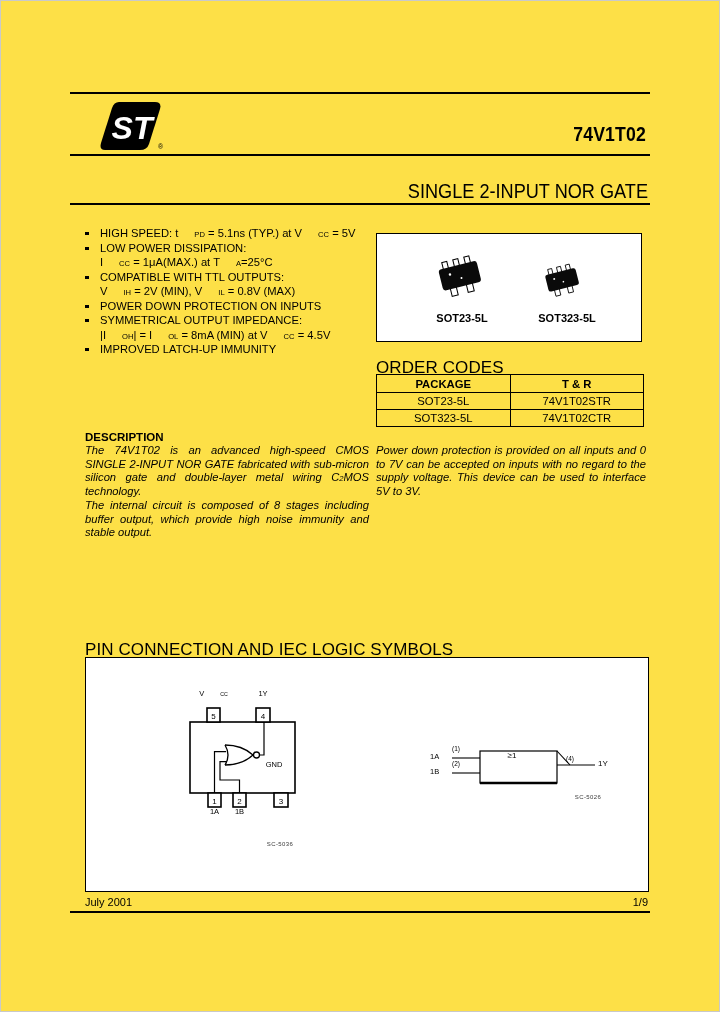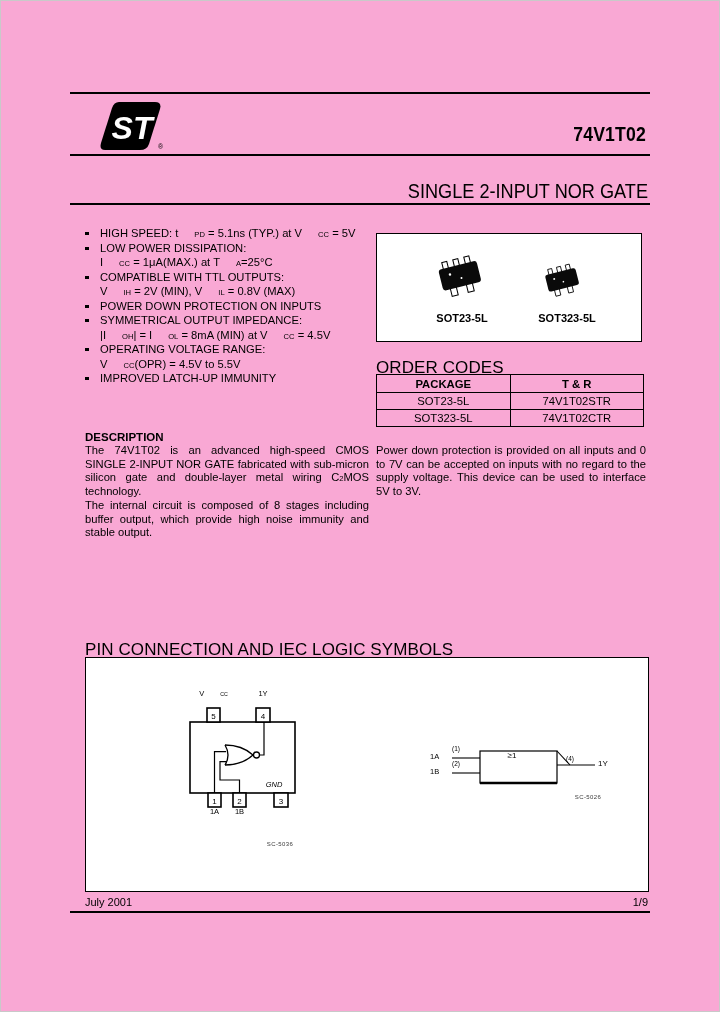--- a/index.html
+++ b/index.html
@@ -1,25 +1,25 @@
 <!DOCTYPE html>
 <html><head>
 <meta charset="utf-8">
 <style>
   html,body{margin:0;padding:0;background:#fff;}
   #page{
-    position:relative;width:720px;height:1012px;background:#f9a8d4;
+    position:relative;width:720px;height:1012px;background:#fde047;
     font-family:"Liberation Sans", sans-serif;color:#000;overflow:hidden;
     box-shadow: inset 0 0 0 1px #c9c9c9;
   }
   .abs{position:absolute;}
   .rule{background:#000;}
   .right{text-align:right;}
   .center{text-align:center;}
-  .just{text-align:justify;text-align-last:left;}
+  .just{text-align:justify;text-align-last:left;font-style:italic;}
   sub{font-size:68%;line-height:0;vertical-align:-18%;padding-left:16px;}
   sup{font-size:68%;line-height:0;vertical-align:38%;}
 
   .part-number{font-size:21px;font-weight:bold;transform:scaleX(0.84);transform-origin:100% 50%;letter-spacing:.2px;}
   .subtitle{font-size:19.5px;transform:scaleX(0.93);transform-origin:100% 50%;}
 
   .features{width:292px;font-size:11.2px;line-height:14.55px;}
   .feature{display:flex;}
   .feature .bullet{flex:0 0 4px;width:4px;height:3px;background:#000;margin-top:6px;margin-right:11px;}
   .feature .ftext{flex:1;}
@@ -75,24 +75,20 @@
         <span class="bullet"></span>
         <span class="ftext">COMPATIBLE WITH TTL OUTPUTS:<br>V<sub>IH</sub> = 2V (MIN), V<sub>IL</sub> = 0.8V (MAX)</span>
       </div>
       <div class="feature">
         <span class="bullet"></span>
         <span class="ftext">POWER DOWN PROTECTION ON INPUTS</span>
       </div>
       <div class="feature">
         <span class="bullet"></span>
         <span class="ftext">SYMMETRICAL OUTPUT IMPEDANCE:<br>|I<sub>OH</sub>| = I<sub>OL</sub> = 8mA (MIN) at V<sub>CC</sub> = 4.5V</span>
-      </div>
-      <div class="feature">
-        <span class="bullet"></span>
-        <span class="ftext">OPERATING VOLTAGE RANGE:<br>V<sub>CC</sub>(OPR) = 4.5V to 5.5V</span>
       </div>
       <div class="feature">
         <span class="bullet"></span>
         <span class="ftext">IMPROVED LATCH-UP IMMUNITY</span>
       </div>
     </div>
 
   <div class="abs h-small" style="left:85px;top:431px;text-align:right;">DESCRIPTION</div>
   <div class="abs body-text just" style="left:85px;top:444px;width:284px;">
       <div>The 74V1T02 is an advanced high-speed CMOS SINGLE 2-INPUT NOR GATE fabricated with sub-micron silicon gate and double-layer metal wiring C<sup>2</sup>MOS technology.</div>
@@ -180,21 +176,21 @@
       <path d="M39.5,108 V66.7 H51"></path>
       <path d="M64.5,108 V95 H45 V76.7 H51.5"></path>
       <path d="M84.5,70 H89 V37"></path>
     </g>
   </svg>
 
   <div class="abs center dlabel" style="left:190px;top:690px;width:47px;">V<sub>CC</sub></div>
   <div class="abs center dlabel" style="left:242px;top:690px;width:42px;">1Y</div>
   <div class="abs center dlabel" style="left:197px;top:808px;width:35px;">1A</div>
   <div class="abs center dlabel" style="left:222px;top:808px;width:35px;">1B</div>
-  <div class="abs center dlabel" style="left:255px;top:781px;width:38px;font-style:italic;">GND</div>
+  <div class="abs center dlabel" style="left:255px;top:761px;width:38px;">GND</div>
   <div class="abs center figcode" style="left:235px;top:841px;width:90px;">SC-5036</div>
 
   <svg class="abs" style="left:425px;top:735px;" width="200" height="90" viewBox="0 0 200 90">
     <rect x="55" y="16" width="77" height="32" fill="none" stroke="#000" stroke-width="1.2"></rect>
     <line x1="55" y1="48" x2="132" y2="48" stroke="#000" stroke-width="2.6"></line>
     <line x1="27" y1="23" x2="55" y2="23" stroke="#000" stroke-width="1.1"></line>
     <line x1="27" y1="38" x2="55" y2="38" stroke="#000" stroke-width="1.1"></line>
     <line x1="132" y1="30" x2="170" y2="30" stroke="#000" stroke-width="1.1"></line>
     <line x1="132" y1="16" x2="145" y2="30" stroke="#000" stroke-width="1.1"></line>
   </svg>

